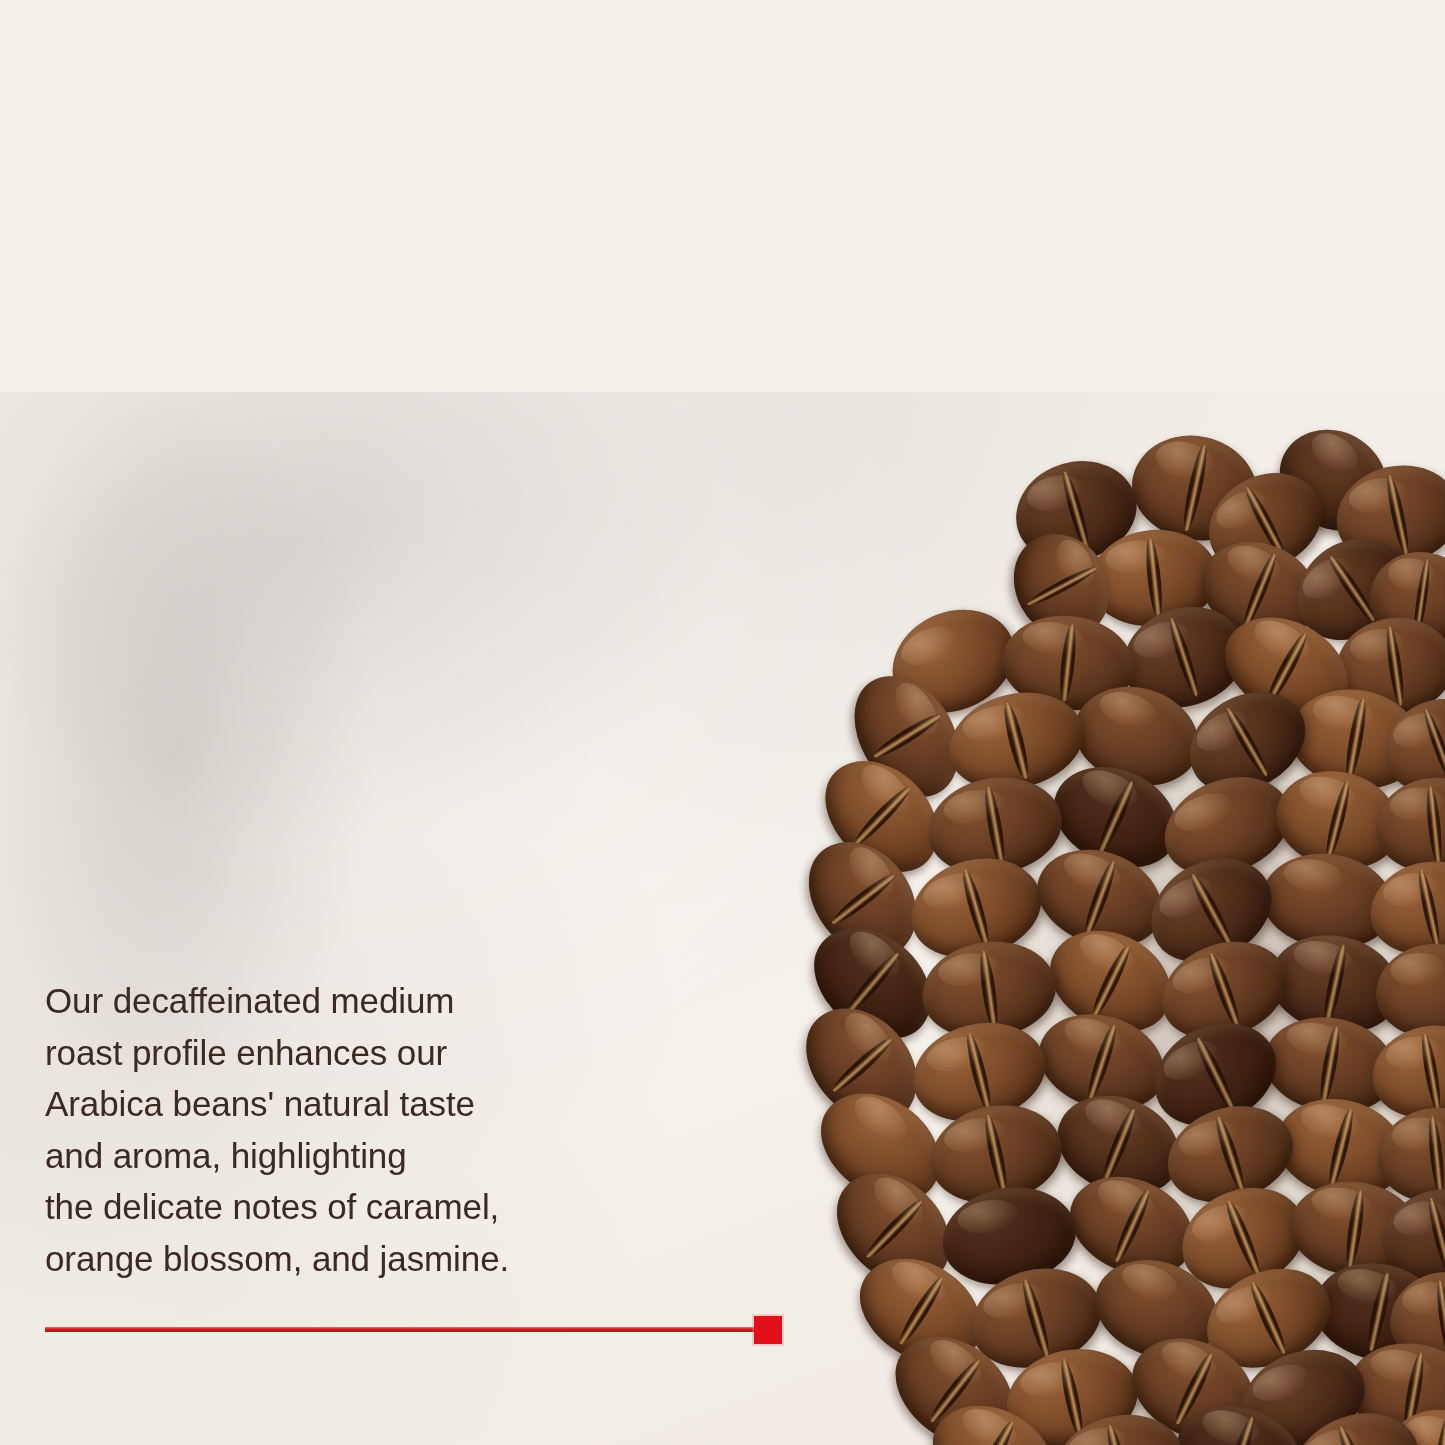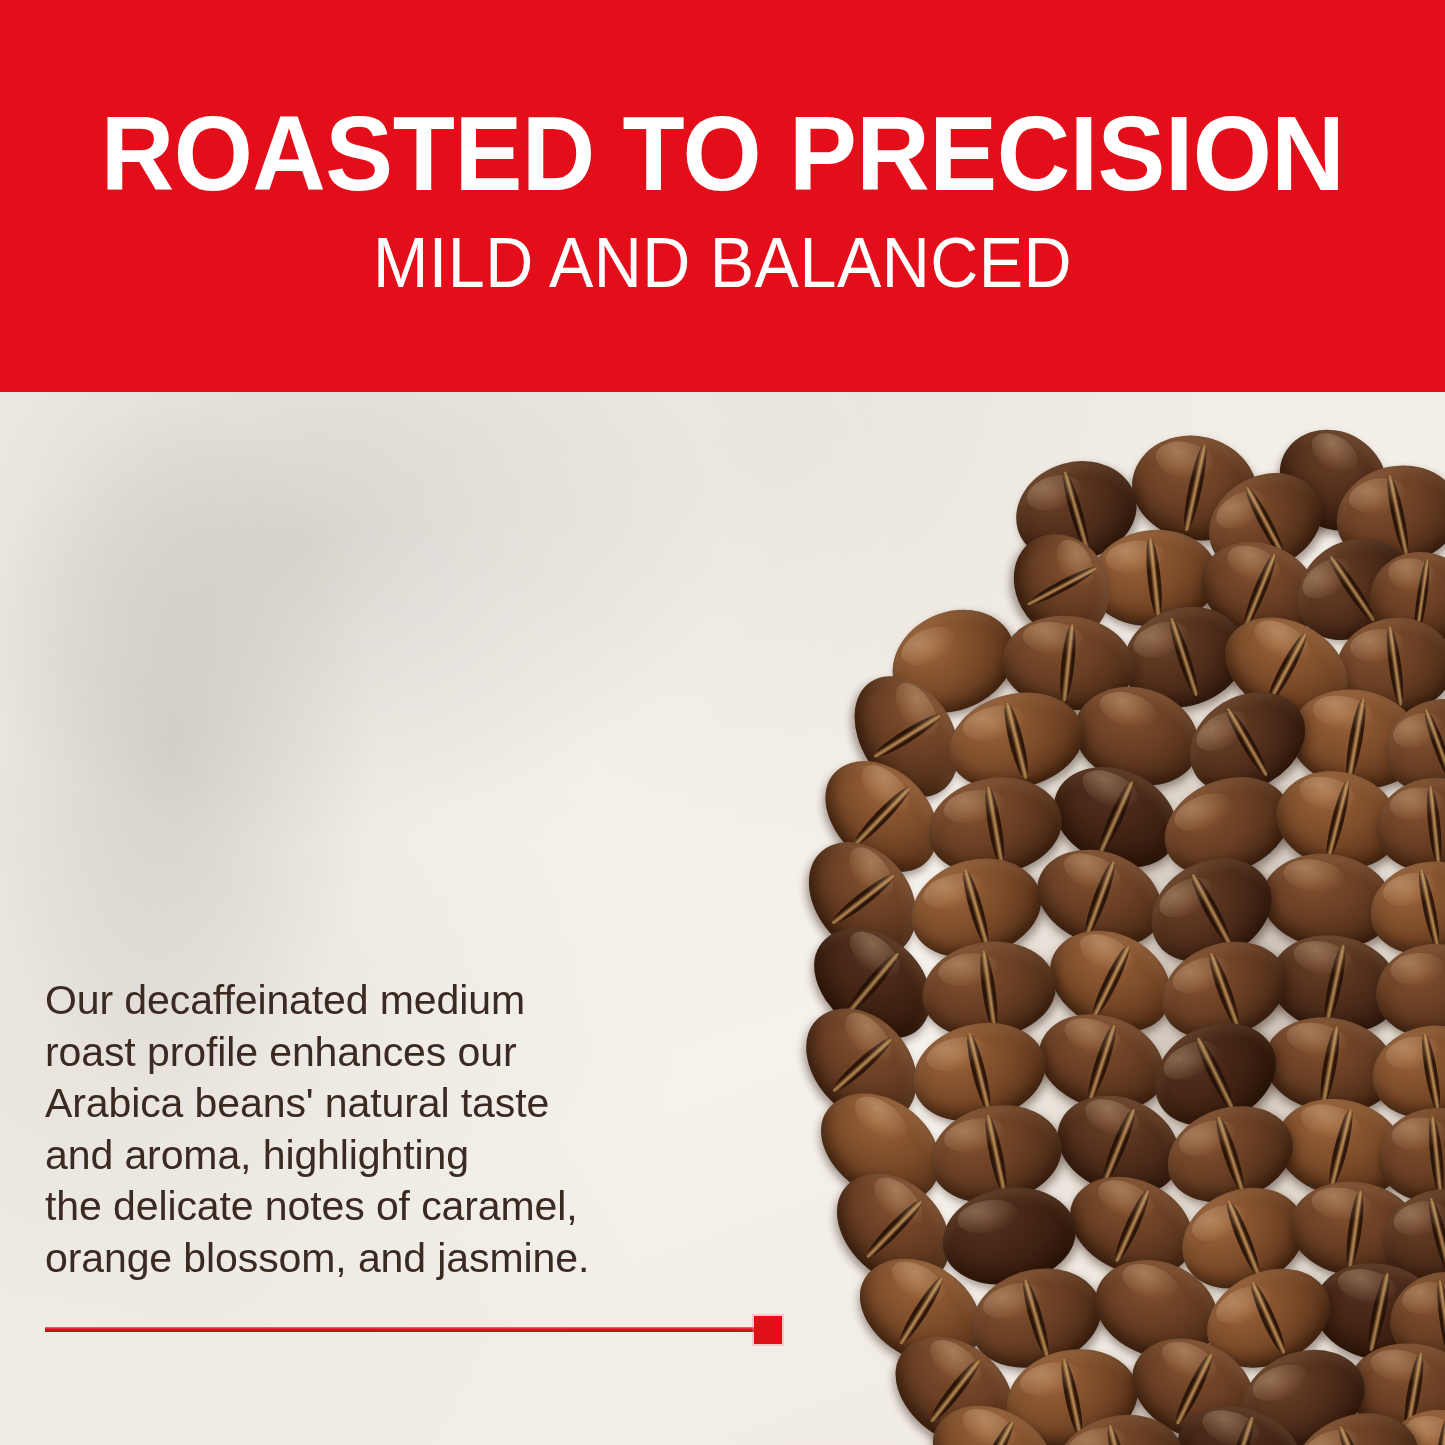--- a/index.html
+++ b/index.html
@@ -112,21 +112,21 @@
   .bean.deep  { background:radial-gradient(ellipse at 36% 28%, #553120 0%, #432414 42%, #2F1709 78%, #1E0E05 100%); }
   .bean.nocrack::before { display:none; }
 
   
   .body-copy {
     position:absolute;
     left:45px; top:975px;
     width:640px;
     color:#3B2A21;
     font-family:"Liberation Sans", sans-serif;
-    font-size:41px;
+    font-size:35px;
     line-height:51.5px;
     font-weight:400;
     letter-spacing:-0.1px;
     white-space:pre-line;
     z-index:4;
   }
 
   
   .rule-wrap { position:absolute; left:45px; top:1316px; width:730px; height:28px; z-index:4; }
   .rule-line {
@@ -230,18 +230,14 @@
 Arabica beans' natural taste
 and aroma, highlighting
 the delicate notes of caramel,
 orange blossom, and jasmine.</div>
 
   <div class="rule-wrap">
     <div class="rule-line"></div>
     <div class="rule-square"></div>
   </div>
 
-  <div class="header-band">
-    <div class="headline">ROASTED TO PRECISION</div>
-    <div class="subhead">MILD AND BALANCED</div>
-  </div>
 
 </div>
 
 </body></html>

